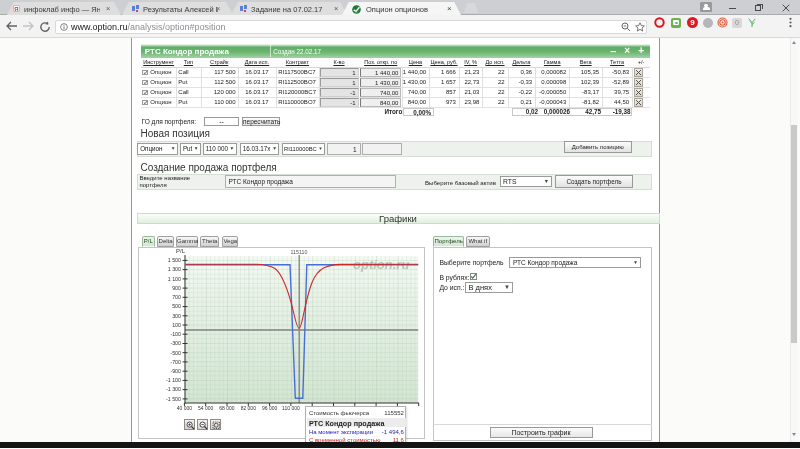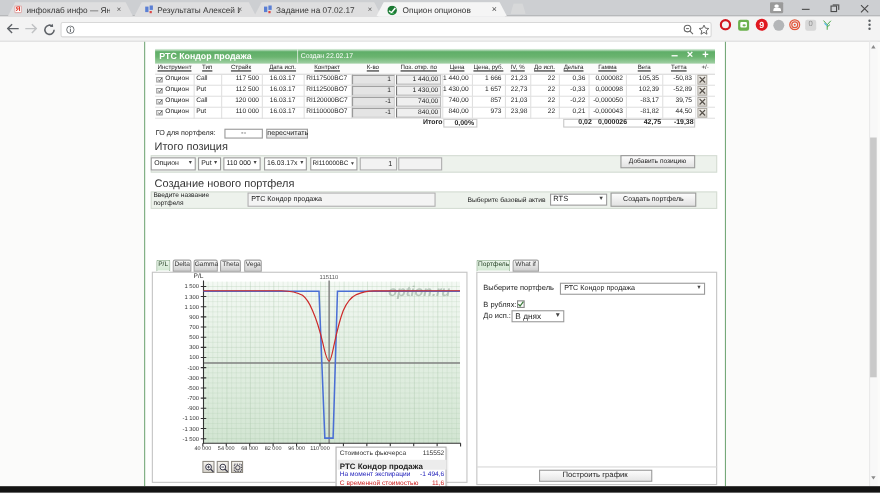--- a/index.html
+++ b/index.html
@@ -66,20 +66,21 @@
 <svg class="abs" style="left:39px;top:20.5px;" width="12" height="12" viewBox="0 0 12 12">
       <path d="M10.2 6 A4.2 4.2 0 1 1 8.9 3" stroke="#5f6368" stroke-width="1.4" fill="none"></path>
       <path d="M9 0.5 L9.3 3.6 L6.2 3.3 Z" fill="#5f6368"></path>
     </svg>
 <div class="abs" style="left:55px;top:19.5px;width:592px;height:14.5px;background:#fff;border:1px solid #d8d8d8;border-radius:2px;"></div>
 <svg class="abs" style="left:60px;top:23px;" width="8" height="8" viewBox="0 0 9 9">
       <circle cx="4.5" cy="4.5" r="3.8" stroke="#5f6368" stroke-width="0.9" fill="none"></circle>
       <rect x="4" y="3.8" width="1" height="3" fill="#5f6368"></rect>
       <rect x="4" y="2" width="1" height="1.1" fill="#5f6368"></rect>
     </svg>
+<div class="abs" style="left:71px;top:22.2px;font-size:9px;color:#202124;white-space:nowrap;">www.option.ru<span style="color:#8b9095;">/analysis/option#position</span></div>
 <svg class="abs" style="left:621px;top:22px;" width="10" height="10" viewBox="0 0 10 10">
       <circle cx="4" cy="4" r="3" stroke="#666" stroke-width="1" fill="none"></circle>
       <path d="M6.3 6.3 L9 9" stroke="#666" stroke-width="1"></path>
       <path d="M2.7 4 H5.3" stroke="#666" stroke-width="0.9"></path>
     </svg>
 <svg class="abs" style="left:635px;top:21.5px;" width="10" height="10" viewBox="0 0 10 10">
       <path d="M5 0.8 L6.3 3.6 L9.4 3.9 L7 6 L7.7 9.1 L5 7.4 L2.3 9.1 L3 6 L0.6 3.9 L3.7 3.6 Z" stroke="#666" stroke-width="0.9" fill="none"></path>
     </svg>
 <svg class="abs" style="left:654px;top:17px;" width="11" height="11" viewBox="0 0 11 11">
       <circle cx="5.5" cy="5.5" r="4.2" stroke="#d01820" stroke-width="2" fill="none"></circle>
@@ -307,37 +308,38 @@
 <div class="abs" style="left:384.5px;top:108.3px;font-size:6.3px;font-weight:bold;color:#222;">Итого:</div>
 <div class="abs" style="left:403px;top:107.5px;width:31px;height:8px;background:#fff;border:1px solid #c8c8c8;font-size:6.3px;font-weight:bold;color:#222;text-align:right;line-height:7px;padding-right:2px;">0,00%</div>
 <div class="abs" style="left:512px;top:107.5px;width:120px;height:8px;background:#fff;border:1px solid #c8c8c8;"></div>
 <div class="abs" style="left:512px;top:108.3px;width:26px;font-size:6.3px;font-weight:bold;color:#222;text-align:right;">0,02</div>
 <div class="abs" style="left:538px;top:108.3px;width:32px;font-size:6.3px;font-weight:bold;color:#222;text-align:right;">0,000026</div>
 <div class="abs" style="left:570px;top:108.3px;width:31px;font-size:6.3px;font-weight:bold;color:#222;text-align:right;">42,75</div>
 <div class="abs" style="left:601px;top:108.3px;width:29.5px;font-size:6.3px;font-weight:bold;color:#222;text-align:right;">-19,38</div>
 <div class="abs" style="left:141.6px;top:118.3px;font-size:6.5px;color:#222;">ГО для портфеля:</div>
 <div class="abs" style="left:204px;top:116.5px;width:35px;height:9.5px;background:#fff;border:1px solid #999;font-size:7px;color:#222;text-align:center;line-height:8px;">--</div>
 <div class="abs" style="left:242px;top:116.5px;width:38px;height:9.5px;background:linear-gradient(180deg,#fdfdfd,#e4e4e4);border:1px solid #999;font-size:6.5px;color:#222;text-align:center;line-height:8.5px;">пересчитать</div>
-<div class="abs" style="left:140.5px;top:128px;font-size:10px;color:#333;">Итого позиция</div>
+<div class="abs" style="left:140.5px;top:128px;font-size:10px;color:#333;">Новая позиция</div>
 <div class="abs" style="left:136.5px;top:141px;width:515.5px;height:15.5px;background:#edf2ec;border:1px solid #d5ddd4;"></div>
 <div class="abs" style="left:137.2px;top:142.5px;width:40.8px;height:12.5px;background:#fff;border:1px solid #9a9a9a;font-size:6.3px;color:#222;line-height:10.5px;padding-left:2px;white-space:nowrap;overflow:hidden;">Опцион<span style="position:absolute;right:1.5px;top:0;color:#444;font-size:4.8px;">▼</span></div>
 <div class="abs" style="left:179.9px;top:142.5px;width:21px;height:12.5px;background:#fff;border:1px solid #9a9a9a;font-size:6.3px;color:#222;line-height:10.5px;padding-left:2px;white-space:nowrap;overflow:hidden;">Put<span style="position:absolute;right:1.5px;top:0;color:#444;font-size:4.8px;">▼</span></div>
 <div class="abs" style="left:202.8px;top:142.5px;width:34px;height:12.5px;background:#fff;border:1px solid #9a9a9a;font-size:6.3px;color:#222;line-height:10.5px;padding-left:2px;white-space:nowrap;overflow:hidden;">110 000<span style="position:absolute;right:1.5px;top:0;color:#444;font-size:4.8px;">▼</span></div>
 <div class="abs" style="left:239.8px;top:142.5px;width:39.6px;height:12.5px;background:#fff;border:1px solid #9a9a9a;font-size:6.3px;color:#222;line-height:10.5px;padding-left:2px;white-space:nowrap;overflow:hidden;">16.03.17х<span style="position:absolute;right:1.5px;top:0;color:#444;font-size:4.8px;">▼</span></div>
 <div class="abs" style="left:281.5px;top:142.5px;width:43.7px;height:12.5px;background:#fff;border:1px solid #9a9a9a;font-size:5.8px;color:#222;line-height:10.5px;padding-left:1.5px;white-space:nowrap;overflow:hidden;">RI110000BC<span style="position:absolute;right:1.5px;top:0;color:#444;font-size:4.5px;">▼</span></div>
 <div class="abs" style="left:327px;top:142.5px;width:33.5px;height:12.5px;background:#f2f2f2;border:1px solid #adadad;font-size:6.5px;color:#222;text-align:right;line-height:11px;padding-right:3px;">1</div>
 <div class="abs" style="left:362px;top:142.5px;width:39.5px;height:12.5px;background:#f2f2f2;border:1px solid #adadad;"></div>
 <div class="abs" style="left:564px;top:141px;width:67.5px;height:12px;background:linear-gradient(180deg,#fcfcfc,#e2e2e2);border:1px solid #999;font-size:6px;color:#222;text-align:center;line-height:11px;">Добавить позицию</div>
-<div class="abs" style="left:140.5px;top:161.5px;font-size:10px;color:#333;">Создание нового портфеля</div>
+<div class="abs" style="left:140.5px;top:161.5px;font-size:10px;color:#333;">Создание продажа портфеля</div>
 <div class="abs" style="left:136.5px;top:173.5px;width:515.5px;height:16px;background:#edf2ec;border:1px solid #d5ddd4;"></div>
 <div class="abs" style="left:139.5px;top:175px;font-size:6px;color:#222;line-height:6.5px;">Введите название<br>портфеля</div>
 <div class="abs" style="left:224.5px;top:175px;width:171px;height:12.5px;background:#f4f4f4;border:1px solid #b0b0b0;font-size:6.5px;color:#222;line-height:11px;padding-left:3px;">РТС Кондор продажа</div>
 <div class="abs" style="left:425px;top:178.5px;font-size:6.1px;color:#222;">Выберите базовый актив</div>
 <div class="abs" style="left:500px;top:175.5px;width:51.5px;height:11px;background:#fff;border:1px solid #9a9a9a;font-size:6.8px;color:#222;line-height:9px;padding-left:2px;white-space:nowrap;overflow:hidden;">RTS<span style="position:absolute;right:1.5px;top:0;color:#444;font-size:5.3px;">▼</span></div>
 <div class="abs" style="left:555px;top:175px;width:78px;height:12.5px;background:linear-gradient(180deg,#fcfcfc,#e2e2e2);border:1px solid #999;font-size:6.4px;color:#222;text-align:center;line-height:11.5px;">Создать портфель</div>
+<div class="abs" style="left:136.5px;top:213px;width:523px;height:11px;background:linear-gradient(180deg,#fafdf9,#e2efe0);border:1px solid #ccdcca;font-size:9.5px;color:#333;text-align:center;line-height:10px;">Графики</div>
 <div class="abs" style="left:141.8px;top:236px;width:13.1px;height:10.5px;background:linear-gradient(180deg,#eaf5ea,#d2e8d2);border:1px solid #9ab89a;border-bottom:1px solid #f7fbf7;font-size:6px;color:#1e3c1e;text-align:center;line-height:9.5px;z-index:5;border-radius:2px 2px 0 0;">P/L</div>
 <div class="abs" style="left:157.1px;top:236px;width:17px;height:10.5px;background:linear-gradient(180deg,#f8f8f8,#cfcfcf);border:1px solid #a0a0a0;font-size:6px;color:#333;text-align:center;line-height:9.5px;z-index:5;border-radius:2px 2px 0 0;">Delta</div>
 <div class="abs" style="left:176px;top:236px;width:21.5px;height:10.5px;background:linear-gradient(180deg,#f8f8f8,#cfcfcf);border:1px solid #a0a0a0;font-size:6px;color:#333;text-align:center;line-height:9.5px;z-index:5;border-radius:2px 2px 0 0;">Gamma</div>
 <div class="abs" style="left:200.2px;top:236px;width:19.1px;height:10.5px;background:linear-gradient(180deg,#f8f8f8,#cfcfcf);border:1px solid #a0a0a0;font-size:6px;color:#333;text-align:center;line-height:9.5px;z-index:5;border-radius:2px 2px 0 0;">Theta</div>
 <div class="abs" style="left:222.2px;top:236px;width:16.1px;height:10.5px;background:linear-gradient(180deg,#f8f8f8,#cfcfcf);border:1px solid #a0a0a0;font-size:6px;color:#333;text-align:center;line-height:9.5px;z-index:5;border-radius:2px 2px 0 0;">Vega</div>
 <div class="abs" style="left:433.4px;top:236px;width:30.6px;height:10.5px;background:linear-gradient(180deg,#eaf5ea,#d2e8d2);border:1px solid #9ab89a;border-bottom:1px solid #f7fbf7;font-size:6px;color:#1e3c1e;text-align:center;line-height:9.5px;z-index:5;border-radius:2px 2px 0 0;">Портфель</div>
 <div class="abs" style="left:466px;top:236px;width:23.5px;height:10.5px;background:linear-gradient(180deg,#f8f8f8,#cfcfcf);border:1px solid #a0a0a0;font-size:6px;color:#333;text-align:center;line-height:9.5px;z-index:5;border-radius:2px 2px 0 0;">What if</div>
 <div class="abs" style="left:137.6px;top:246.5px;width:287.8px;height:192.5px;background:#fff;border:1px solid #c4c4c4;"></div>
 <svg class="abs" style="left:138px;top:247px;" width="287" height="191" viewBox="0 0 287 191">
       <defs>

